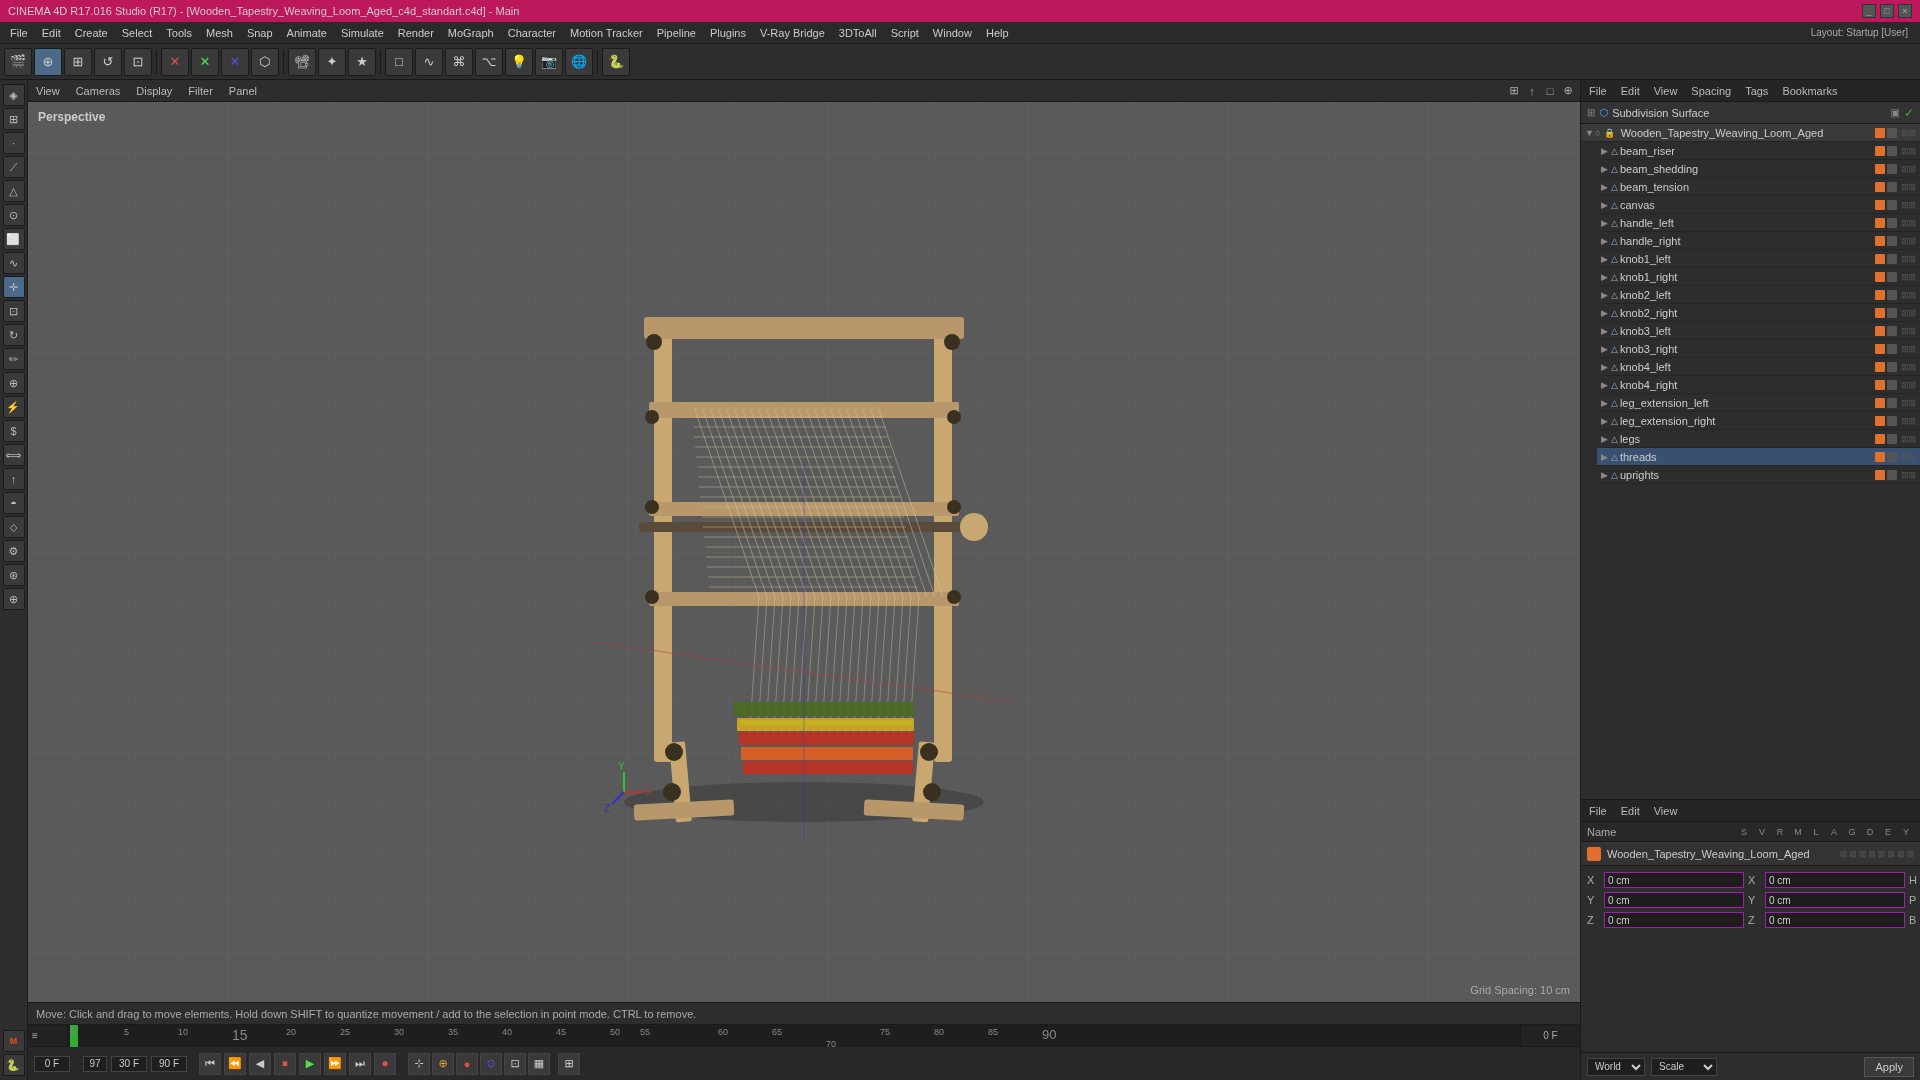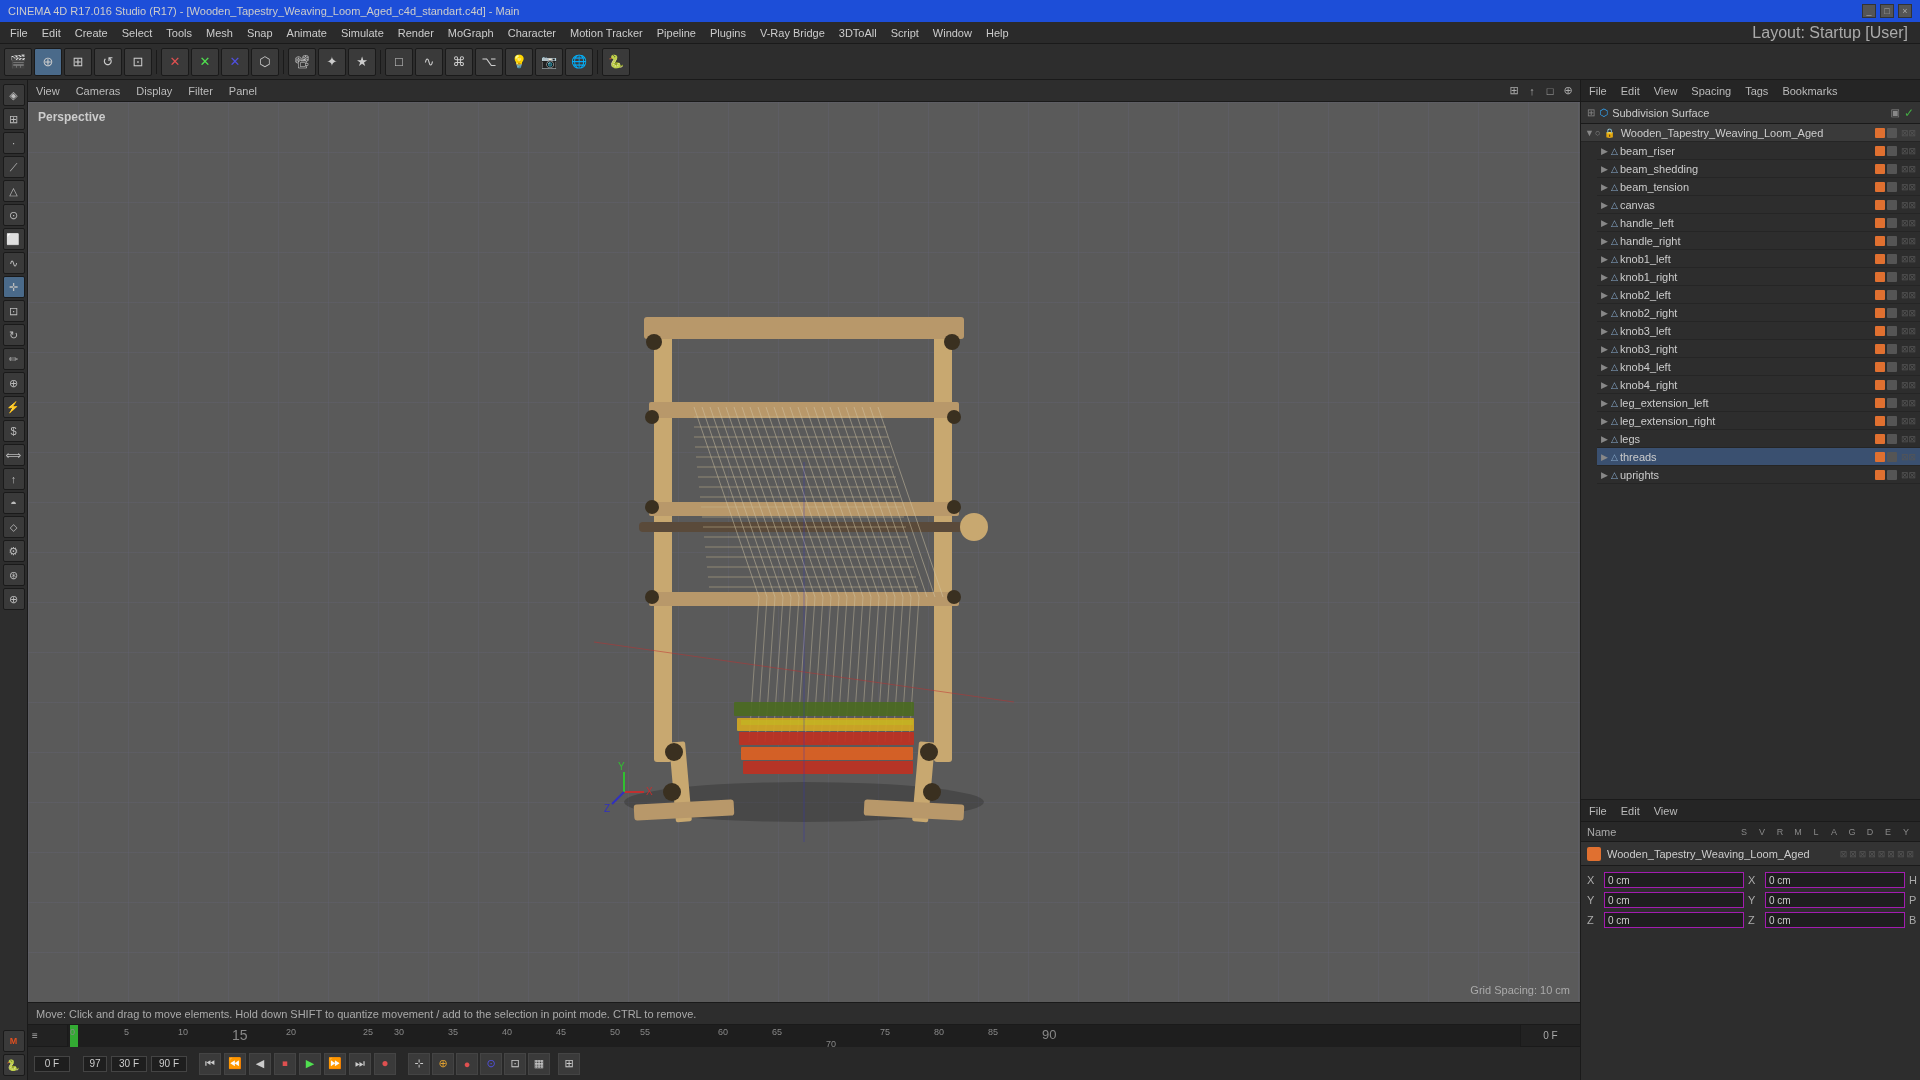--- a/index.html
+++ b/index.html
@@ -10,21 +10,21 @@
       font-family: Arial, sans-serif;
       font-size: 11px;
       color: #ccc;
       overflow: hidden;
       user-select: none;
     }
 
     
     #title-bar {
       height: 22px;
-      background: #1d4ed8;
+      background: #be185d;
       display: flex;
       align-items: center;
       justify-content: space-between;
       padding: 0 8px;
       color: #aaa;
       font-size: 11px;
     }
     #title-bar .title-text { color: #ccc; }
     #title-bar .win-controls { display: flex; gap: 4px; }
     #title-bar .win-btn {
@@ -49,21 +49,21 @@
       cursor: pointer;
       color: #ccc;
       font-size: 11px;
       border-radius: 2px;
     }
 
     
     #layout-label {
       margin-left: auto;
       color: #aaa;
-      font-size: 16px;
+      font-size: 10px;
       padding-right: 8px;
     }
 
     
     #main-toolbar {
       height: 36px;
       background: #2d2d2d;
       display: flex;
       align-items: center;
       padding: 0 4px;
@@ -692,21 +692,21 @@
         <div style="display:flex; height:22px; align-items:flex-end; position:relative;">
           <div style="position:absolute; left:0; top:0; right:0; bottom:0; display:flex;">
 
             <div style="width:8px; height:22px; background:#3a3; position:absolute; left:2px; top:0;"></div>
 
             <span style="position:absolute; left:2px; top:2px; font-size:9px; color:#888;">0</span>
             <span style="position:absolute; left:56px; top:2px; font-size:9px; color:#888;">5</span>
             <span style="position:absolute; left:110px; top:2px; font-size:9px; color:#888;">10</span>
             <span style="position:absolute; left:164px; top:2px; font-size:14px; color:#888;">15</span>
             <span style="position:absolute; left:218px; top:2px; font-size:9px; color:#888;">20</span>
-            <span style="position:absolute; left:272px; top:2px; font-size:9px; color:#888;margin-left:23px;">25</span>
+            <span style="position:absolute; left:272px; top:2px; font-size:9px; color:#888;">25</span>
             <span style="position:absolute; left:326px; top:2px; font-size:9px; color:#888;">30</span>
             <span style="position:absolute; left:380px; top:2px; font-size:9px; color:#888;">35</span>
             <span style="position:absolute; left:434px; top:2px; font-size:9px; color:#888;">40</span>
             <span style="position:absolute; left:488px; top:2px; font-size:9px; color:#888;">45</span>
             <span style="position:absolute; left:542px; top:2px; font-size:9px; color:#888;">50</span>
             <span style="position:absolute; left:572px; top:2px; font-size:9px; color:#888;">55</span>
             <span style="position:absolute; left:650px; top:2px; font-size:9px; color:#888;">60</span>
             <span style="position:absolute; left:704px; top:2px; font-size:9px; color:#888;">65</span>
             <span style="position:absolute; left:758px; top:14px; font-size:9px; color:#888;">70</span>
             <span style="position:absolute; left:812px; top:2px; font-size:9px; color:#888;">75</span>
@@ -1077,18 +1077,31 @@
         <div class="coord-row">
           <span class="coord-label">Z</span>
           <input class="coord-field" type="text" value="0 cm" style="">
         </div>
         <div class="coord-row">
           <span class="coord-label">B</span>
 
         </div>
       </div>
 
+      <div id="bottom-controls">
+        <select class="coord-dropdown">
+          <option>World</option>
+          <option>Object</option>
+          <option>Parent</option>
+        </select>
+        <select class="coord-dropdown">
+          <option>Scale</option>
+          <option>Position</option>
+          <option>Rotation</option>
+        </select>
+        <button class="apply-btn">Apply</button>
+      </div>
 
     </div>
 
   </div>
 
 </div>
 
 </body></html>

